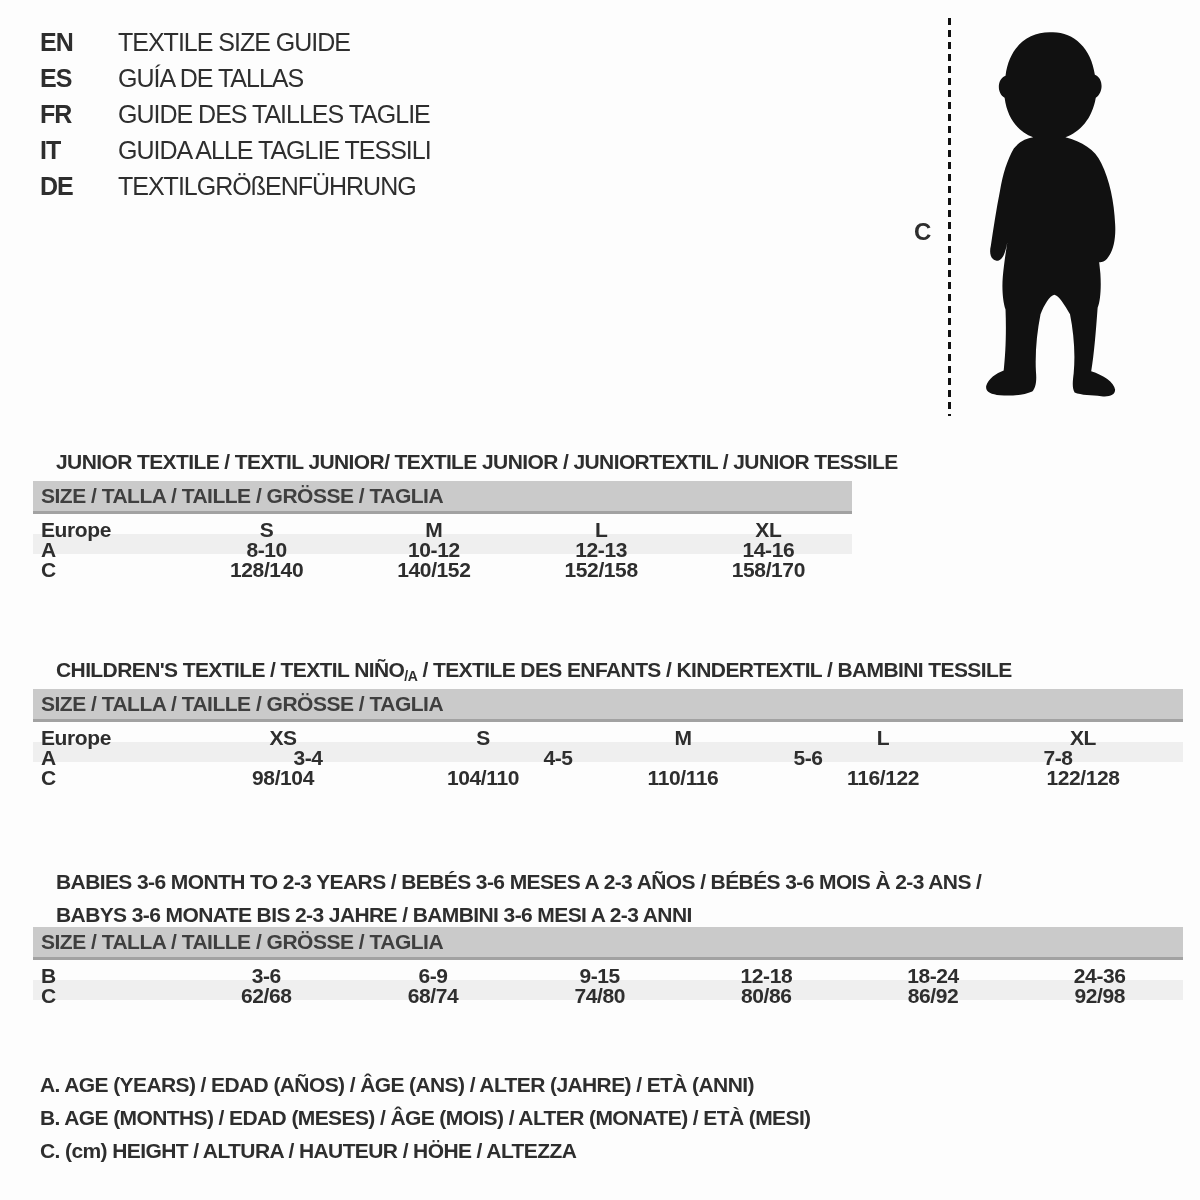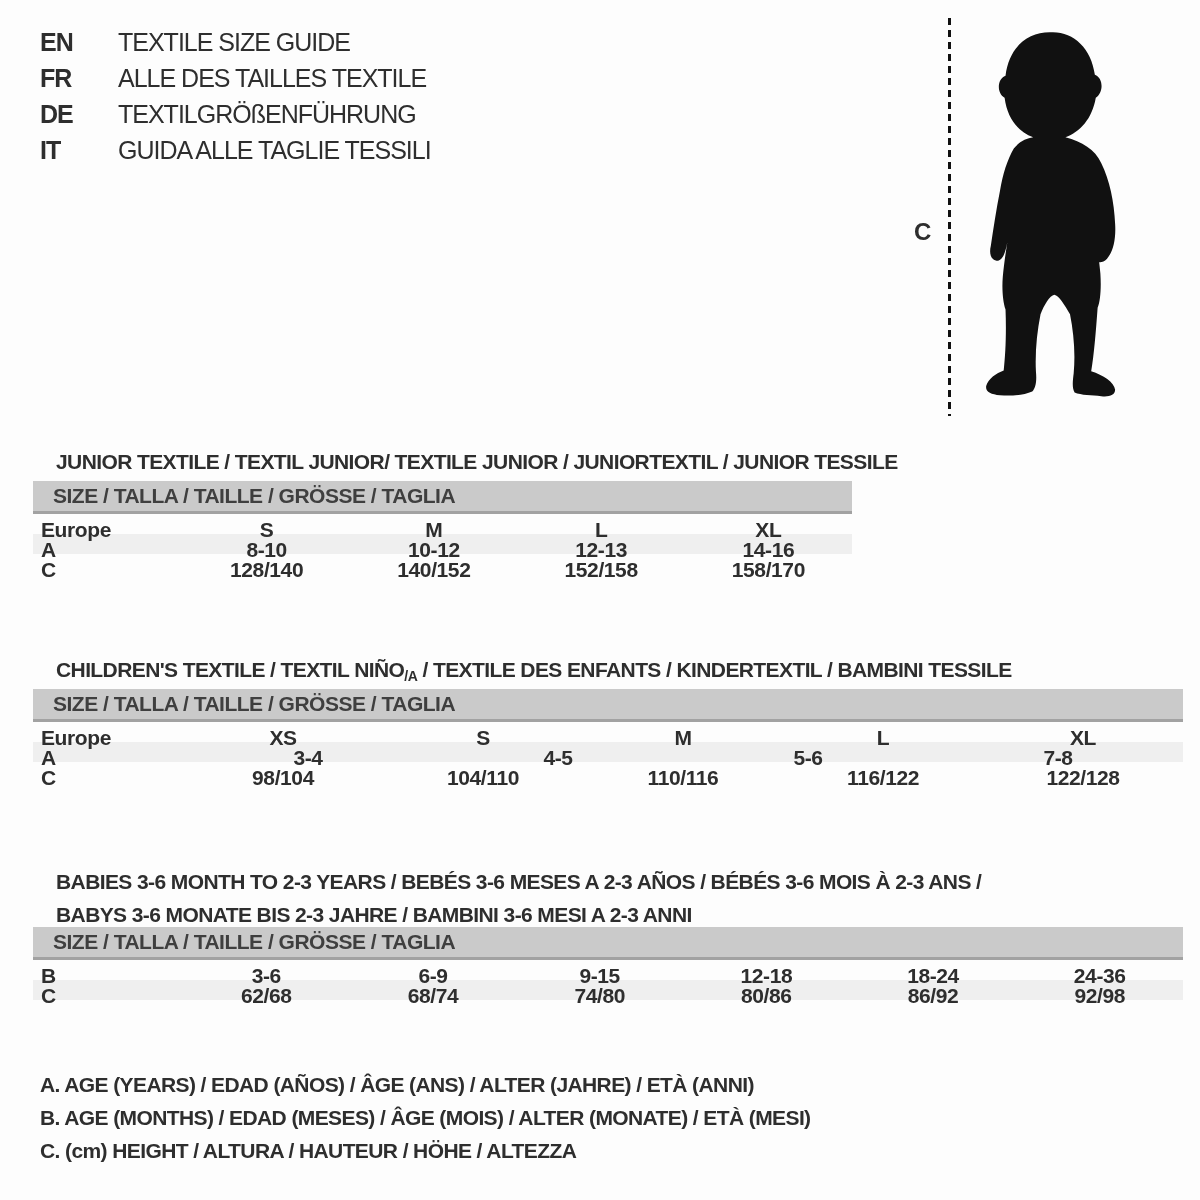--- a/index.html
+++ b/index.html
@@ -45,21 +45,21 @@
   .table{position:absolute;left:33px;}
   .junior-table{top:481px;width:819px;}
   .children-table{top:689px;width:1150px;}
   .babies-table{top:927px;width:1150px;}
   .bar{
     height:30px;line-height:30px;
     background:var(--c-table_header_bg,#cacaca);
     border-bottom:3px solid var(--c-table_header_border,#a2a2a2);
     color:var(--c-table_header_text,#3f3f3f);
     font-weight:700;font-size:21px;letter-spacing:-0.5px;
-    padding-left:20px;white-space:nowrap;
+    padding-left:8px;white-space:nowrap;
   }
   .row{display:flex;height:20px;line-height:32px;font-weight:700;font-size:21px;letter-spacing:-0.4px;}
   .row.alt{background:var(--c-row_alt_bg,#efefef);}
   .cell{flex:1;text-align:center;}
   .cell.label{flex:0 0 142px;text-align:left;padding-left:8px;}
 
   
   .legend{position:absolute;left:40px;top:1068px;}
   .legend-line{
     height:33px;line-height:33px;
@@ -70,30 +70,34 @@
 <body>
 
 <div class="page">
 
   <section class="lang">
     <div class="lang-row">
       <span class="lang-code">EN</span>
       <span class="lang-label">TEXTILE SIZE GUIDE</span>
     </div>
     <div class="lang-row">
+      <span class="lang-code">ES</span>
+      <span class="lang-label">GUÍA DE TALLAS</span>
+    </div>
+    <div class="lang-row">
       <span class="lang-code">FR</span>
-      <span class="lang-label">ALLE DES TAILLES TEXTILE</span>
+      <span class="lang-label">GUIDE DES TAILLES TAGLIE</span>
+    </div>
+    <div class="lang-row">
+      <span class="lang-code">IT</span>
+      <span class="lang-label">GUIDA ALLE TAGLIE TESSILI</span>
     </div>
     <div class="lang-row">
       <span class="lang-code">DE</span>
       <span class="lang-label">TEXTILGRÖßENFÜHRUNG</span>
-    </div>
-    <div class="lang-row">
-      <span class="lang-code">IT</span>
-      <span class="lang-label">GUIDA ALLE TAGLIE TESSILI</span>
     </div>
   </section>
 
   <div class="measure-line"></div>
   <div class="measure-label">C</div>
   <svg class="silhouette" viewBox="0 0 190 410" aria-hidden="true">
     <path d="M92,4
       C116,2 137,20 141,50
       C150,53 151,69 142,75
       C138,98 125,112 109,118

